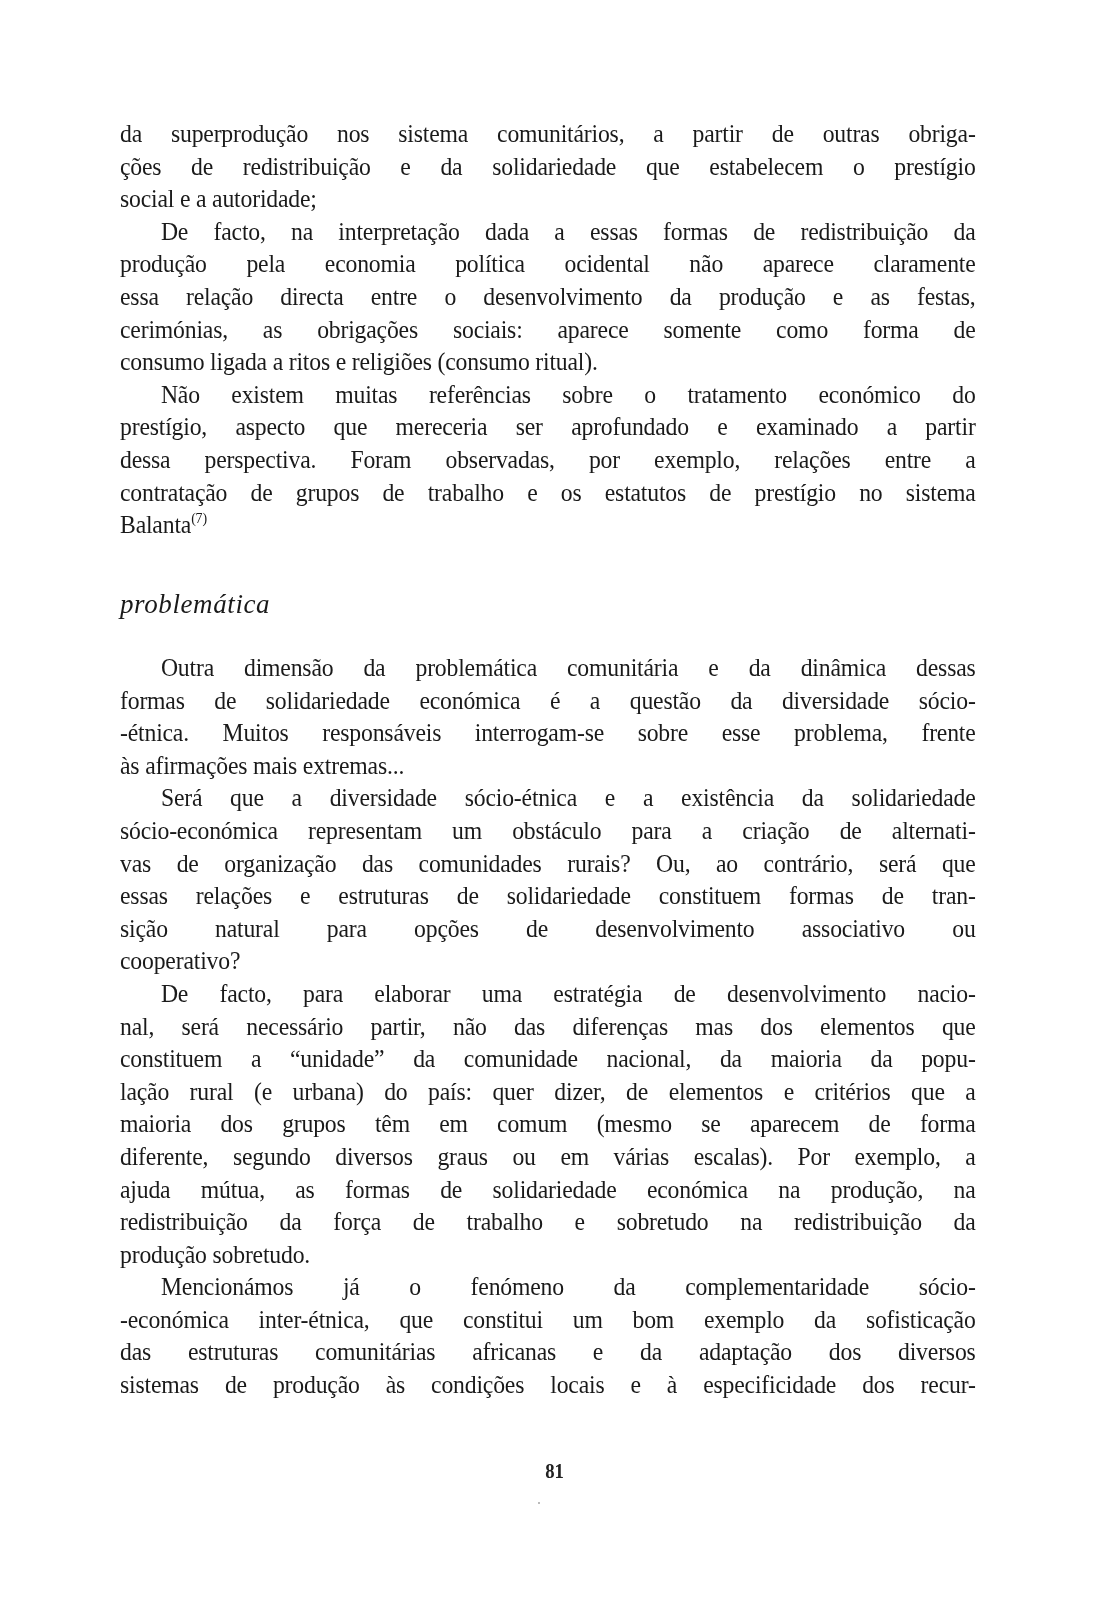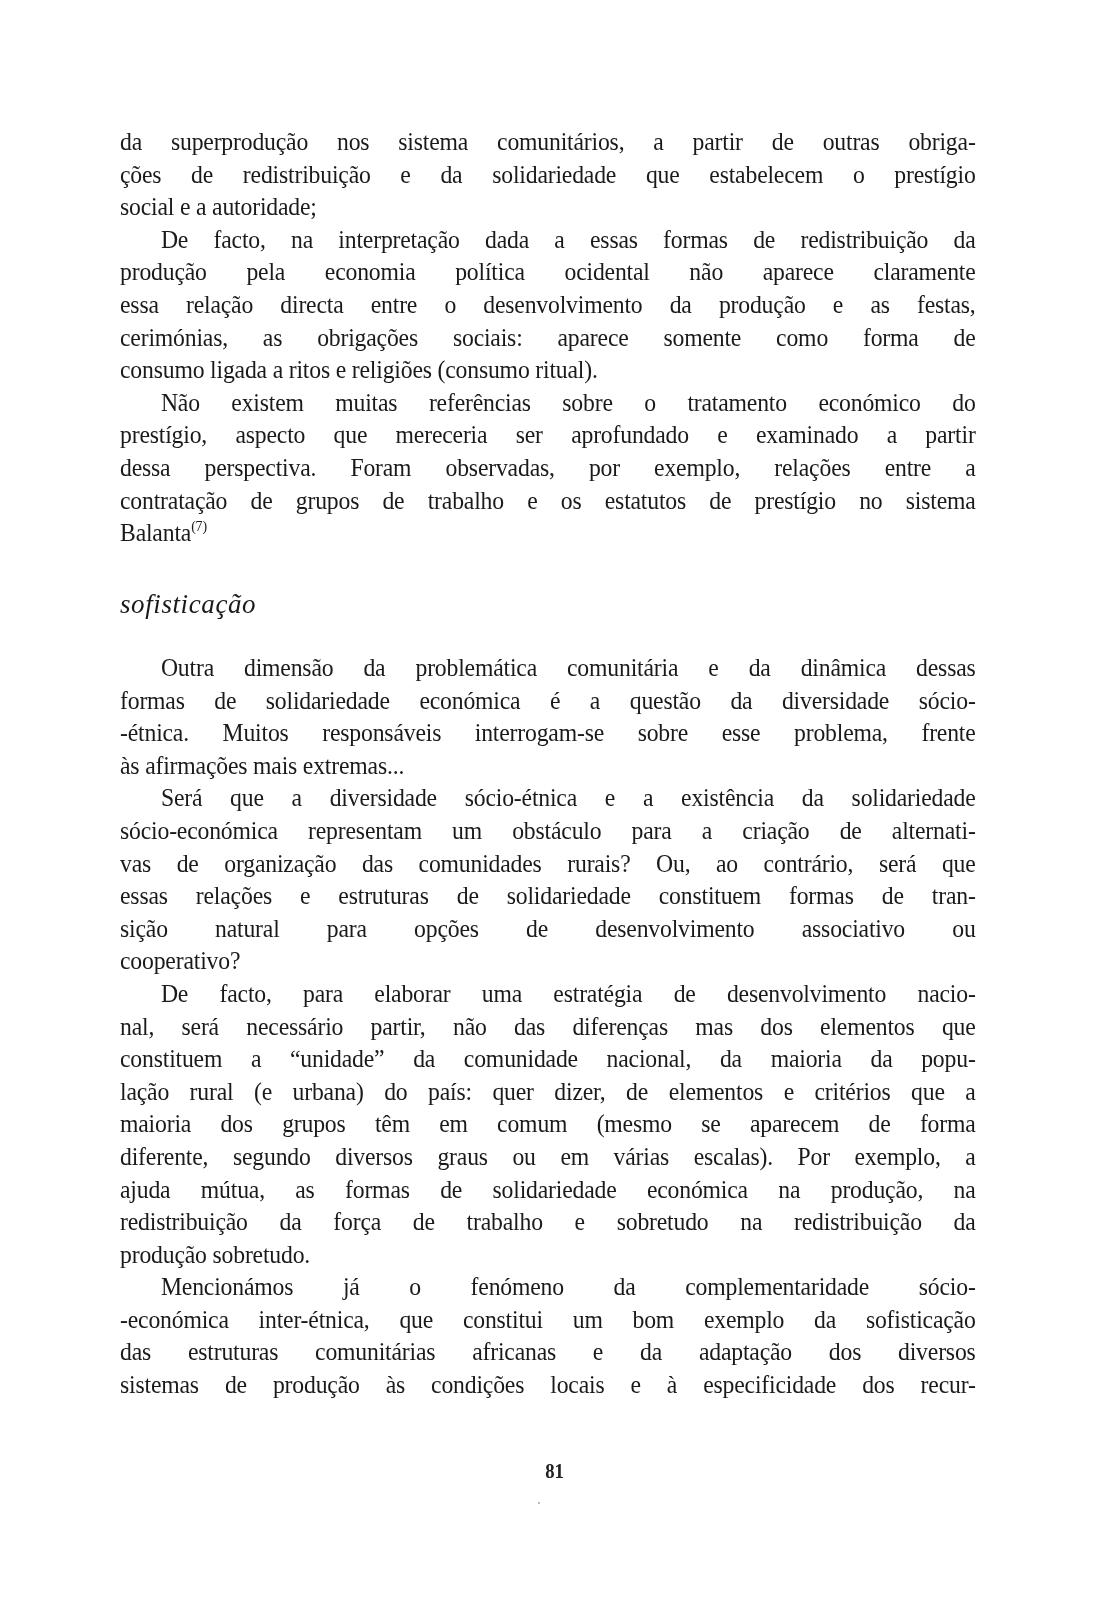--- a/index.html
+++ b/index.html
@@ -11,21 +11,21 @@
       width: 1109px;
       height: 1600px;
       position: relative;
       overflow: hidden;
       font-family: "Liberation Serif", "DejaVu Serif", serif;
       color: #1a1a1a;
     }
     .page {
       position: absolute;
       left: 120px;
-      top: 126px;
+      top: 118px;
       width: 856px;
     }
     .line {
       display: block;
       font-size: 25.5px;
       line-height: 32.6px;
       height: 32.6px;
       white-space: nowrap;
       text-align: justify;
       text-align-last: justify;
@@ -103,21 +103,21 @@
   <span class="line">cerimónias, as obrigações sociais: aparece somente como forma de</span>
   <span class="line last">consumo ligada a ritos e religiões (consumo ritual).</span>
   <span class="line indent">Não existem muitas referências sobre o tratamento económico do</span>
   <span class="line">prestígio, aspecto que mereceria ser aprofundado e examinado a partir</span>
   <span class="line">dessa perspectiva. Foram observadas, por exemplo, relações entre a</span>
   <span class="line">contratação de grupos de trabalho e os estatutos de prestígio no sistema</span>
   <span class="line last"><span>Balanta</span><sup>(7)</sup></span>
 </div>
 
 <div class="heading">
-  <span class="hline second">sofisticação</span>
+  <span class="hline second">problemática</span>
 </div>
 
 <div class="section2">
   <span class="line indent">Outra dimensão da problemática comunitária e da dinâmica dessas</span>
   <span class="line">formas de solidariedade económica é a questão da diversidade sócio-</span>
   <span class="line">-étnica. Muitos responsáveis interrogam-se sobre esse problema, frente</span>
   <span class="line last">às afirmações mais extremas...</span>
   <span class="line indent">Será que a diversidade sócio-étnica e a existência da solidariedade</span>
   <span class="line">sócio-económica representam um obstáculo para a criação de alternati-</span>
   <span class="line">vas de organização das comunidades rurais? Ou, ao contrário, será que</span>

